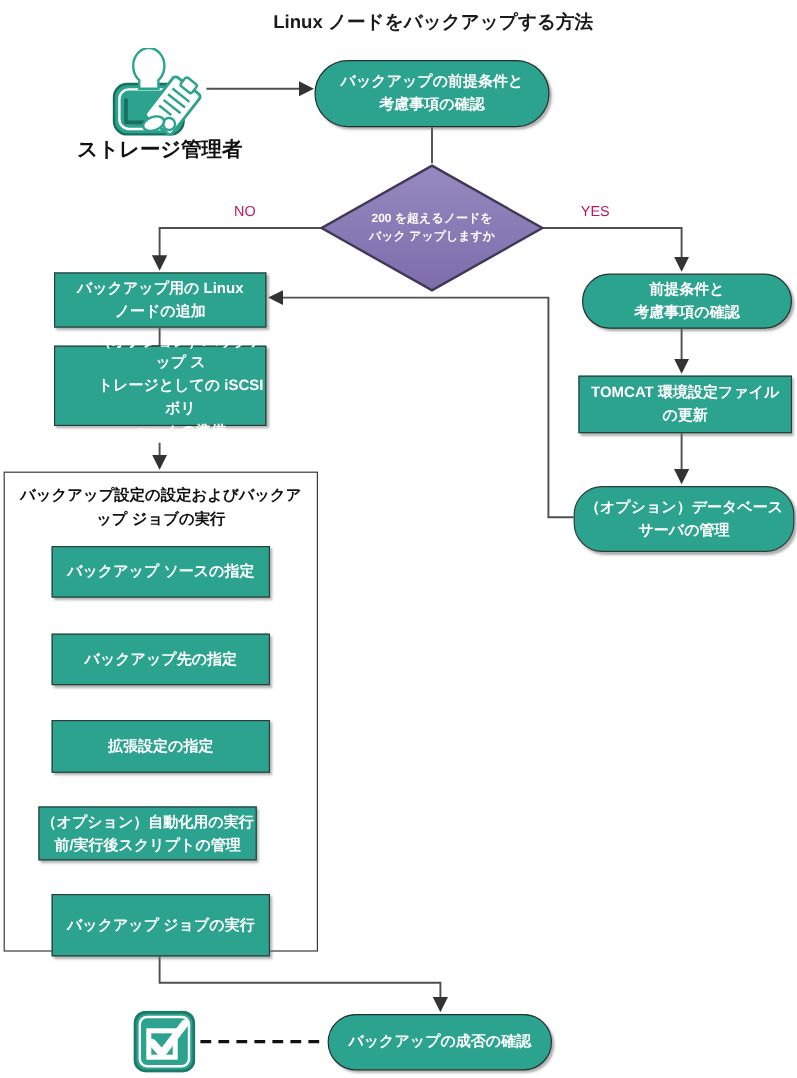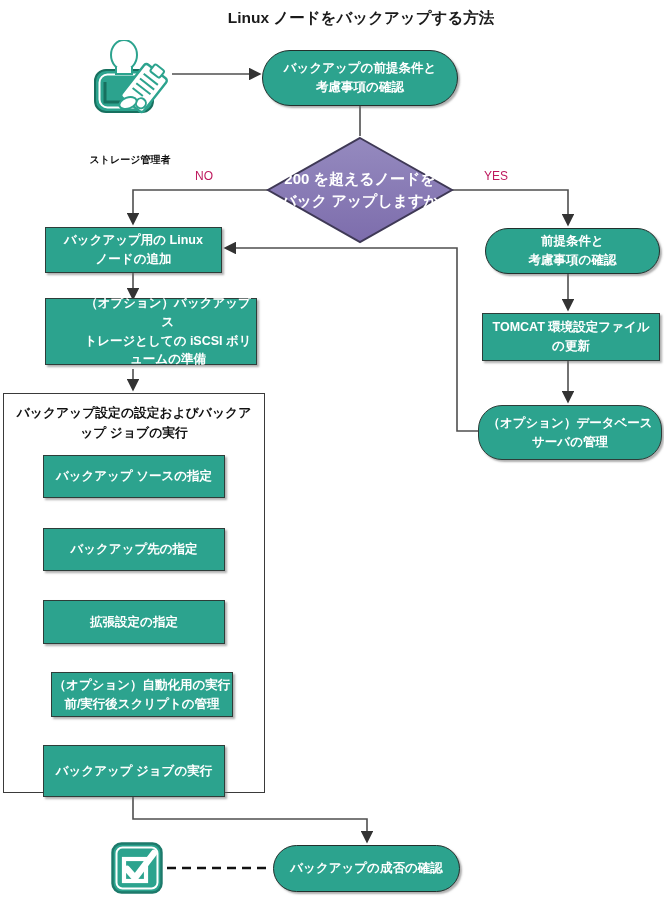--- a/index.html
+++ b/index.html
@@ -24,32 +24,31 @@
   .stadium{border-radius:30px;border-color:#23302d;}
   .group-box{
     position:absolute;z-index:1;background:#ffffff;border:1.6px solid #3a3a3a;
     box-sizing:border-box;
   }
   .group-title{
     position:absolute;z-index:2;text-align:center;color:#111;
     font-weight:bold;font-size:12.8px;line-height:1.55;
   }
   .diamond-text{
-    position:absolute;z-index:2;color:#ffffff;font-weight:bold;font-size:15px;
+    position:absolute;z-index:2;color:#ffffff;font-weight:bold;font-size:10px;
     line-height:1.5;text-align:center;display:flex;flex-direction:column;
     align-items:center;justify-content:center;
   }
   .edge-label{
     position:absolute;z-index:2;font-size:12px;font-weight:normal;color:#be185d;
     text-align:center;
   }
   .actor-label{
-    position:absolute;z-index:2;font-size:10px;font-weight:bold;color:#111;
-    text-align:center;
-    margin-top:40px;
+    position:absolute;z-index:2;font-size:17px;font-weight:bold;color:#111;
+    text-align:right;
   }
   .icon-wrap{position:absolute;z-index:2;}
 </style>
 </head>
 <body>
 
 <div id="canvas">
 
   <svg id="edges" width="664" height="898" viewBox="0 0 664 898">
     <defs>
@@ -124,21 +123,21 @@
     <span>バック アップしますか</span>
   </div>
   <div class="edge-label" style="left:182px;top:169px;width:44px;">NO</div>
   <div class="edge-label" style="left:474px;top:169px;width:44px;">YES</div>
 
   <div class="teal-box" style="left:45px;top:227px;width:177px;height:46px;">
     <span>バックアップ用の Linux</span>
     <span>ノードの追加</span>
   </div>
 
-  <div class="teal-box" style="left:45px;top:298px;width:212px;height:67px;padding-left:34px;">
+  <div class="teal-box" style="left:45px;top:288px;width:177px;height:67px;padding-left:34px;">
     <span>（オプション）バックアップ ス</span>
     <span>トレージとしての iSCSI ボリ</span>
     <span>ュームの準備</span>
   </div>
 
   <div class="group-box" style="left:3px;top:393px;width:262px;height:400px;"></div>
   <div class="group-title" style="left:8px;top:403px;width:252px;">
     <span>バックアップ設定の設定およびバックア</span><br>
     <span>ップ ジョブの実行</span>
   </div>
@@ -148,21 +147,21 @@
   </div>
 
   <div class="teal-box" style="left:43px;top:528px;width:182px;height:43px;">
     <span>バックアップ先の指定</span>
   </div>
 
   <div class="teal-box" style="left:43px;top:600px;width:182px;height:44px;">
     <span>拡張設定の指定</span>
   </div>
 
-  <div class="teal-box" style="left:51px;top:672px;width:182px;height:45px;">
+  <div class="teal-box" style="left:32px;top:672px;width:182px;height:45px;">
     <span>（オプション）自動化用の実行</span>
     <span>前/実行後スクリプトの管理</span>
   </div>
 
   <div class="teal-box" style="left:43px;top:745px;width:182px;height:52px;">
     <span>バックアップ ジョブの実行</span>
   </div>
 
   <div class="teal-box stadium" style="left:485px;top:228px;width:175px;height:46px;">
     <span>前提条件と</span>

